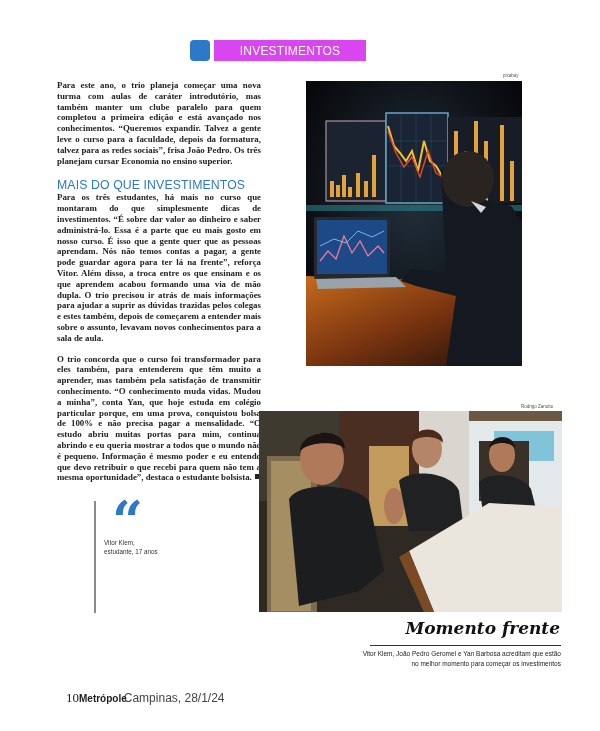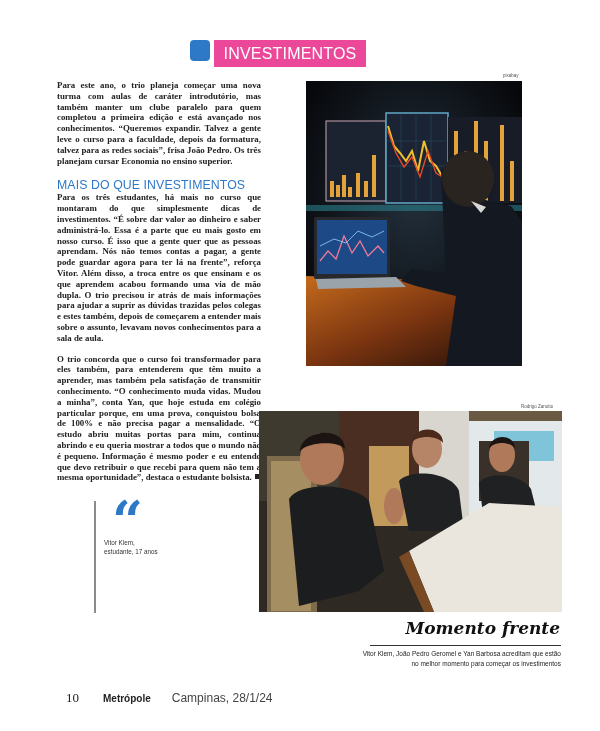--- a/index.html
+++ b/index.html
@@ -1,36 +1,36 @@
 <!DOCTYPE html>
 <html><head>
 <meta charset="utf-8">
 <style>
   html, body { margin:0; padding:0; background:#ffffff; }
   body { width:600px; height:731px; position:relative; overflow:hidden; font-family:"Liberation Serif", serif; color:#1a1a1a; }
   .section-tag { position:absolute; left:190px; top:40px; height:21px; display:flex; gap:4px; }
   .section-tag .sq { width:20px; height:21px; background:#2e78c8; border-radius:4px; }
-  .section-tag .bar { width:152px; height:27px; background:#ec4899; color:#fff; font-family:"Liberation Sans", sans-serif; font-size:16px; display:flex; align-items:center; justify-content:center; letter-spacing:0.2px; }
+  .section-tag .bar { width:152px; height:21px; background:#d946ef; color:#fff; font-family:"Liberation Sans", sans-serif; font-size:12px; display:flex; align-items:center; justify-content:center; letter-spacing:0.2px; }
   .col { position:absolute; left:57px; top:80px; width:204px; font-size:8.85px; line-height:10.8px; text-align:justify; hyphens:auto; font-weight:bold; color:#222; }
   .col p { margin:0 0 10px 0; }
   .col h2 { margin:12px 0 0 0; font-family:"Liberation Sans", sans-serif; font-weight:normal; color:#2e78c8; font-size:12.3px; line-height:14px; letter-spacing:0.1px; }
   .col h2 + p { margin-top:0; }
   .endmark { display:inline-block; width:5px; height:5px; background:#222; margin-left:3px; vertical-align:1px; }
   .credit { position:absolute; font-family:"Liberation Sans", sans-serif; font-size:4.5px; color:#555; }
   .photo { position:absolute; overflow:hidden; }
   .photo1 { left:306px; top:81px; width:216px; height:285px; background:#0c0c10; }
   .photo2 { left:259px; top:411px; width:303px; height:201px; background:#3a2f25; }
   .quote-box { position:absolute; left:94px; top:501px; width:130px; height:112px; border-left:2px solid #8a8a8a; padding-left:8px; }
   .quote-mark { font-family:"DejaVu Serif", serif; color:#2e78c8; font-size:54px; line-height:40px; height:30px; font-weight:bold; margin-left:8px; margin-top:0px; }
   .quote-text { font-family:"Liberation Sans", sans-serif; font-style:italic; font-size:9.6px; line-height:15px; color:#444; margin-top:4px; }
   .quote-author { font-family:"Liberation Sans", sans-serif; font-size:6.3px; line-height:9px; color:#333; margin-top:7px; }
   .caption-title { position:absolute; right:40px; top:618px; font-family:"DejaVu Serif", serif; font-style:italic; font-weight:bold; font-size:17px; color:#111; }
   .caption-rule { position:absolute; left:370px; top:645px; width:191px; height:1px; background:#333; }
   .caption-text { position:absolute; left:362px; top:649px; width:199px; font-family:"Liberation Sans", sans-serif; font-size:6.5px; line-height:10px; text-align:right; color:#222; }
-  .footer { position:absolute; left:66px; top:690px; display:flex; align-items:baseline; gap:24px; }
+  .footer { position:absolute; left:66px; top:690px; display:flex; align-items:baseline; gap:0; }
   .page-num { font-family:"Liberation Serif", serif; font-size:13px; color:#222; }
   .pub { font-family:"Liberation Sans", sans-serif; font-weight:bold; font-size:10px; color:#222; }
   .edition { font-family:"Liberation Sans", sans-serif; font-size:12px; color:#444; margin-left:-3px; }
 </style>
 </head>
 <body>
 
 <div class="section-tag">
   <div class="sq"></div>
   <div class="bar">INVESTIMENTOS</div>

